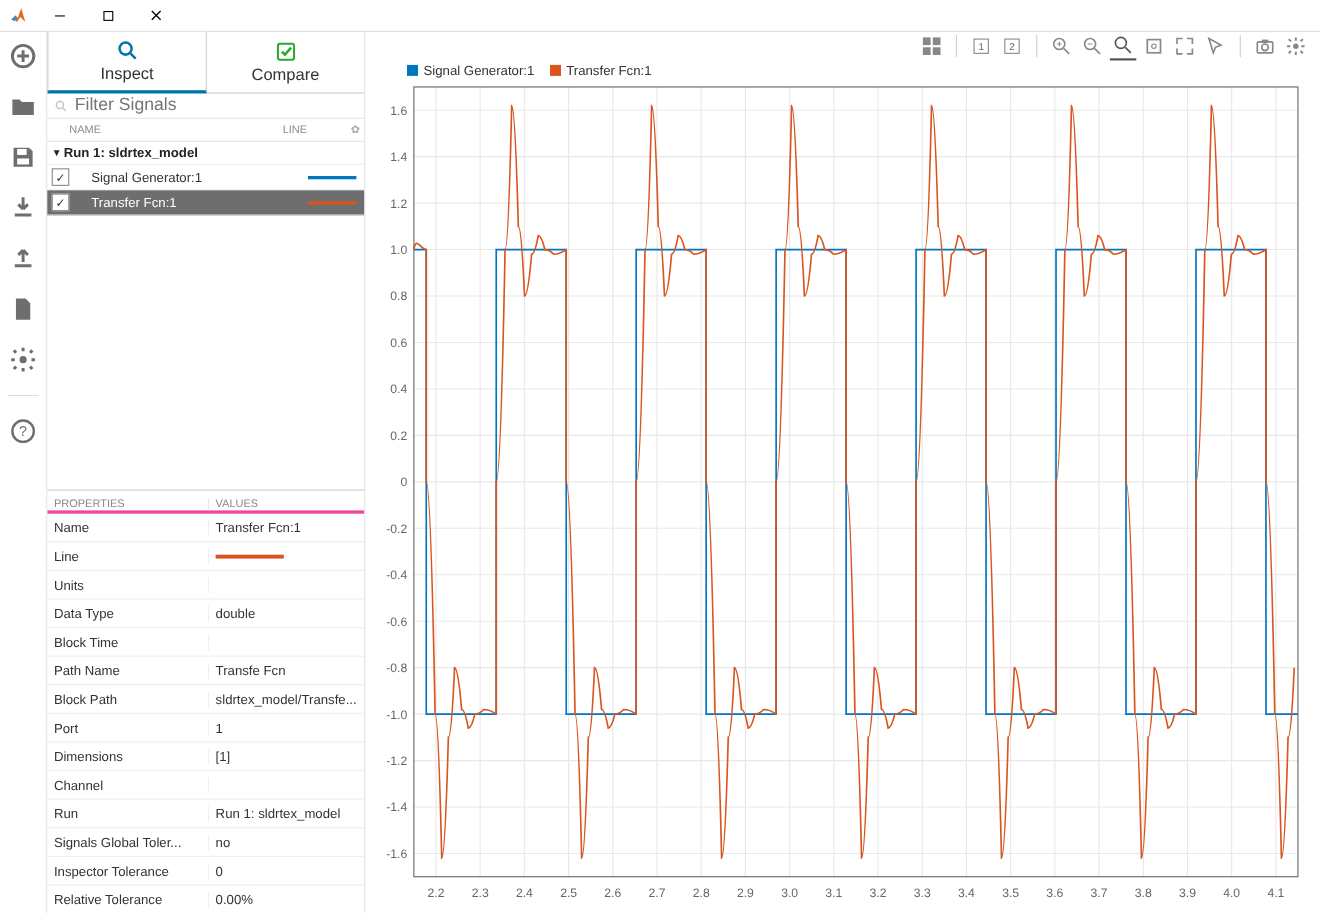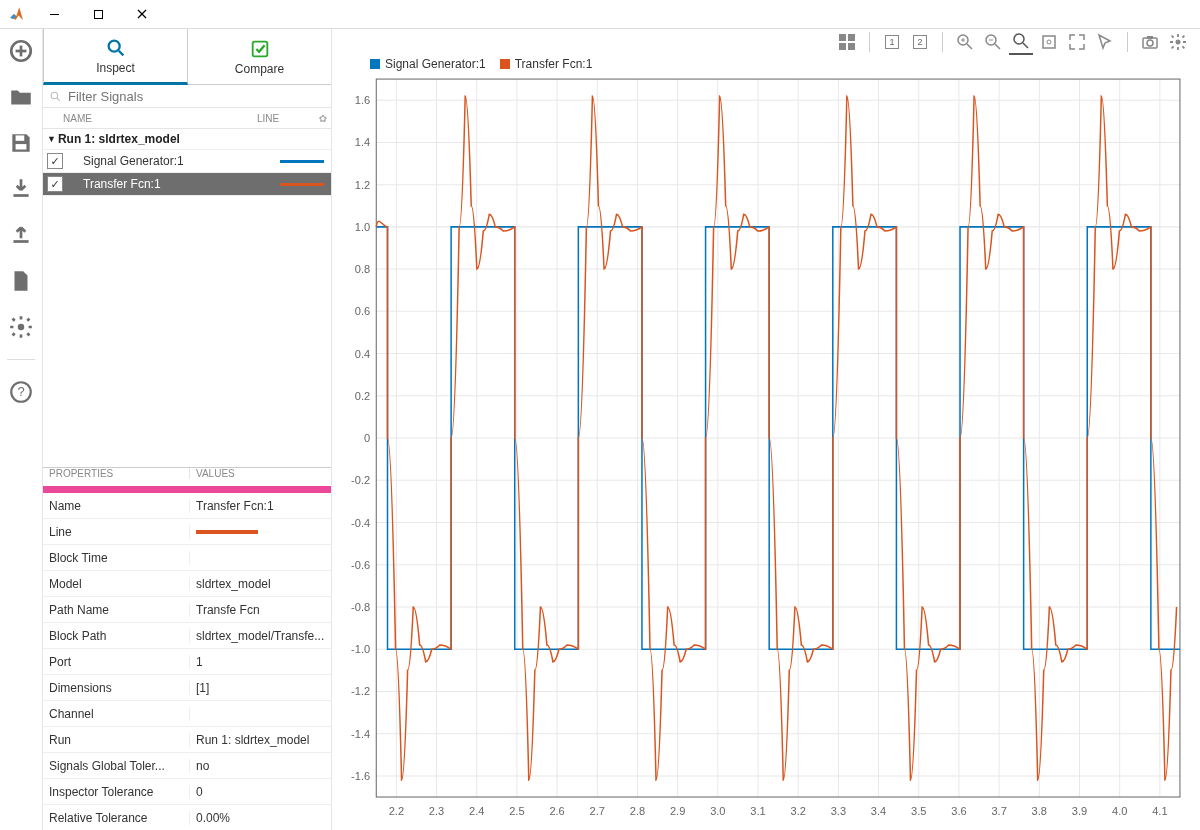--- a/index.html
+++ b/index.html
@@ -7,41 +7,41 @@
   .titlebar .mlogo{width:18px;height:18px;margin:0 6px 0 8px;position:relative}
   .titlebar .title{flex:1;font-size:12px;color:#000}
   .titlebar .winbtn{width:44px;height:28px;display:flex;align-items:center;justify-content:center;color:#000}
   .main{display:flex;height:802px}
   .iconrail{width:42px;border-right:1px solid #e5e5e5;display:flex;flex-direction:column;align-items:center;padding-top:6px;gap:14px}
   .iconrail .rbtn{width:32px;height:32px;display:flex;align-items:center;justify-content:center;color:#6e6e6e}
   .iconrail .rbtn svg{width:26px;height:26px}
   .iconrail .sep{width:28px;height:1px;background:#ddd;margin:2px 0}
   .leftpane{width:288px;display:flex;flex-direction:column;border-right:1px solid #e5e5e5}
   .tabs{display:flex;height:56px}
-  .tabs .tab{flex:1;display:flex;flex-direction:column;align-items:center;justify-content:center;gap:2px;font-size:12px;color:#333;border-bottom:1px solid #ccc}
+  .tabs .tab{flex:1;display:flex;flex-direction:column;align-items:center;justify-content:center;gap:2px;font-size:15px;color:#333;border-bottom:1px solid #ccc}
   .tabs .tab.active{border-bottom:3px solid #0076a8;border-left:1px solid #ccc;border-right:1px solid #ccc;background:#fff}
   .tabs .tab svg{width:22px;height:22px}
   .filter{height:22px;border-bottom:1px solid #e5e5e5;display:flex;align-items:center;padding:0 6px;gap:4px;color:#999}
-  .filter input{border:none;outline:none;flex:1;font-size:13px;color:#737373}
+  .filter input{border:none;outline:none;flex:1;font-size:16px;color:#737373}
   .thead{display:flex;height:20px;align-items:center;border-bottom:1px solid #e5e5e5;font-size:10px;color:#888}
   .thead .c1{width:16px}
   .thead .c2{flex:1;padding-left:4px}
   .thead .c3{width:58px;text-align:left}
   .thead .c4{width:16px;text-align:center;color:#aaa}
   .runrow{display:flex;align-items:center;height:20px;border-bottom:1px solid #eee;font-size:12px;font-weight:bold;color:#222;padding-left:4px;gap:2px}
   .sigrow{display:flex;align-items:center;height:22px;border-bottom:1px solid #eee;font-size:12px}
   .sigrow.sel{background:#6e6e6e;color:#fff}
   .sigrow .chkwrap{width:24px;display:flex;justify-content:center}
   .sigrow .chk{width:14px;height:14px;border:1px solid #888;background:#fff;display:flex;align-items:center;justify-content:center;font-size:11px;color:#333}
   .sigrow .nm{flex:1;padding-left:16px}
   .sigrow .ln{width:58px;display:flex;align-items:center;justify-content:center}
   .sigrow .ln .swatch{width:44px;height:3px}
   .stretch{flex:1}
   .propgrid{border-top:1px solid #ccc;max-height:395px;overflow:hidden}
-  .propgrid .phead{display:flex;font-size:10px;color:#888;border-bottom:7px solid #ec4899;height:18px;align-items:flex-start}
+  .propgrid .phead{display:flex;font-size:10px;color:#888;border-bottom:3px solid #ec4899;height:18px;align-items:flex-end}
   .propgrid .phead .ph1{width:140px;padding-left:6px;border-right:1px solid #e5e5e5}
   .propgrid .phead .ph2{flex:1;padding-left:6px}
   .propgrid .prow{display:flex;height:25px;align-items:center;border-bottom:1px solid #eee;font-size:12px}
   .propgrid .prow .pc1{width:140px;padding-left:6px;border-right:1px solid #eee;white-space:nowrap;overflow:hidden;text-overflow:ellipsis}
   .propgrid .prow .pc2{flex:1;padding-left:6px;white-space:nowrap;overflow:hidden;text-overflow:ellipsis}
   .plotpane{flex:1;display:flex;flex-direction:column}
   .toolbar{height:30px;display:flex;align-items:center;justify-content:flex-end;padding:0 10px;gap:4px;color:#888}
   .toolbar .tbtn{width:24px;height:24px;display:flex;align-items:center;justify-content:center}
   .toolbar .tbtn svg{width:18px;height:18px}
   .toolbar .vsep{width:1px;height:20px;background:#ccc;margin:0 6px}
@@ -204,26 +204,30 @@
             <div class="pc1">Name</div>
             <div class="pc2">Transfer Fcn:1</div>
           </div>
           <div class="prow">
             <div class="pc1">Line</div>
             <div class="pc2">
               <div style="width:62px;height:4px;background:#d9541e"></div>
             </div>
           </div>
           <div class="prow">
+            <div class="pc1">Units</div>
+            <div class="pc2"></div>
+          </div>
+          <div class="prow">
+            <div class="pc1">Data Type</div>
+            <div class="pc2">double</div>
+          </div>
+          <div class="prow">
             <div class="pc1">Block Time</div>
             <div class="pc2"></div>
-          </div>
-          <div class="prow">
-            <div class="pc1">Model</div>
-            <div class="pc2">sldrtex_model</div>
           </div>
           <div class="prow">
             <div class="pc1">Path Name</div>
             <div class="pc2">Transfe Fcn</div>
           </div>
           <div class="prow">
             <div class="pc1">Block Path</div>
             <div class="pc2">sldrtex_model/Transfe...</div>
           </div>
           <div class="prow">

